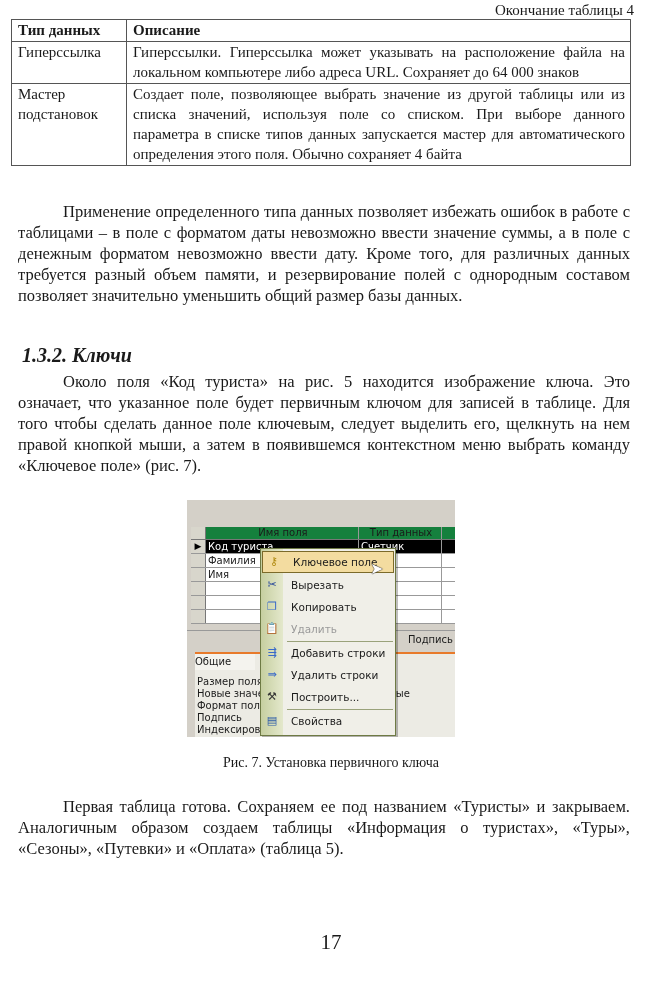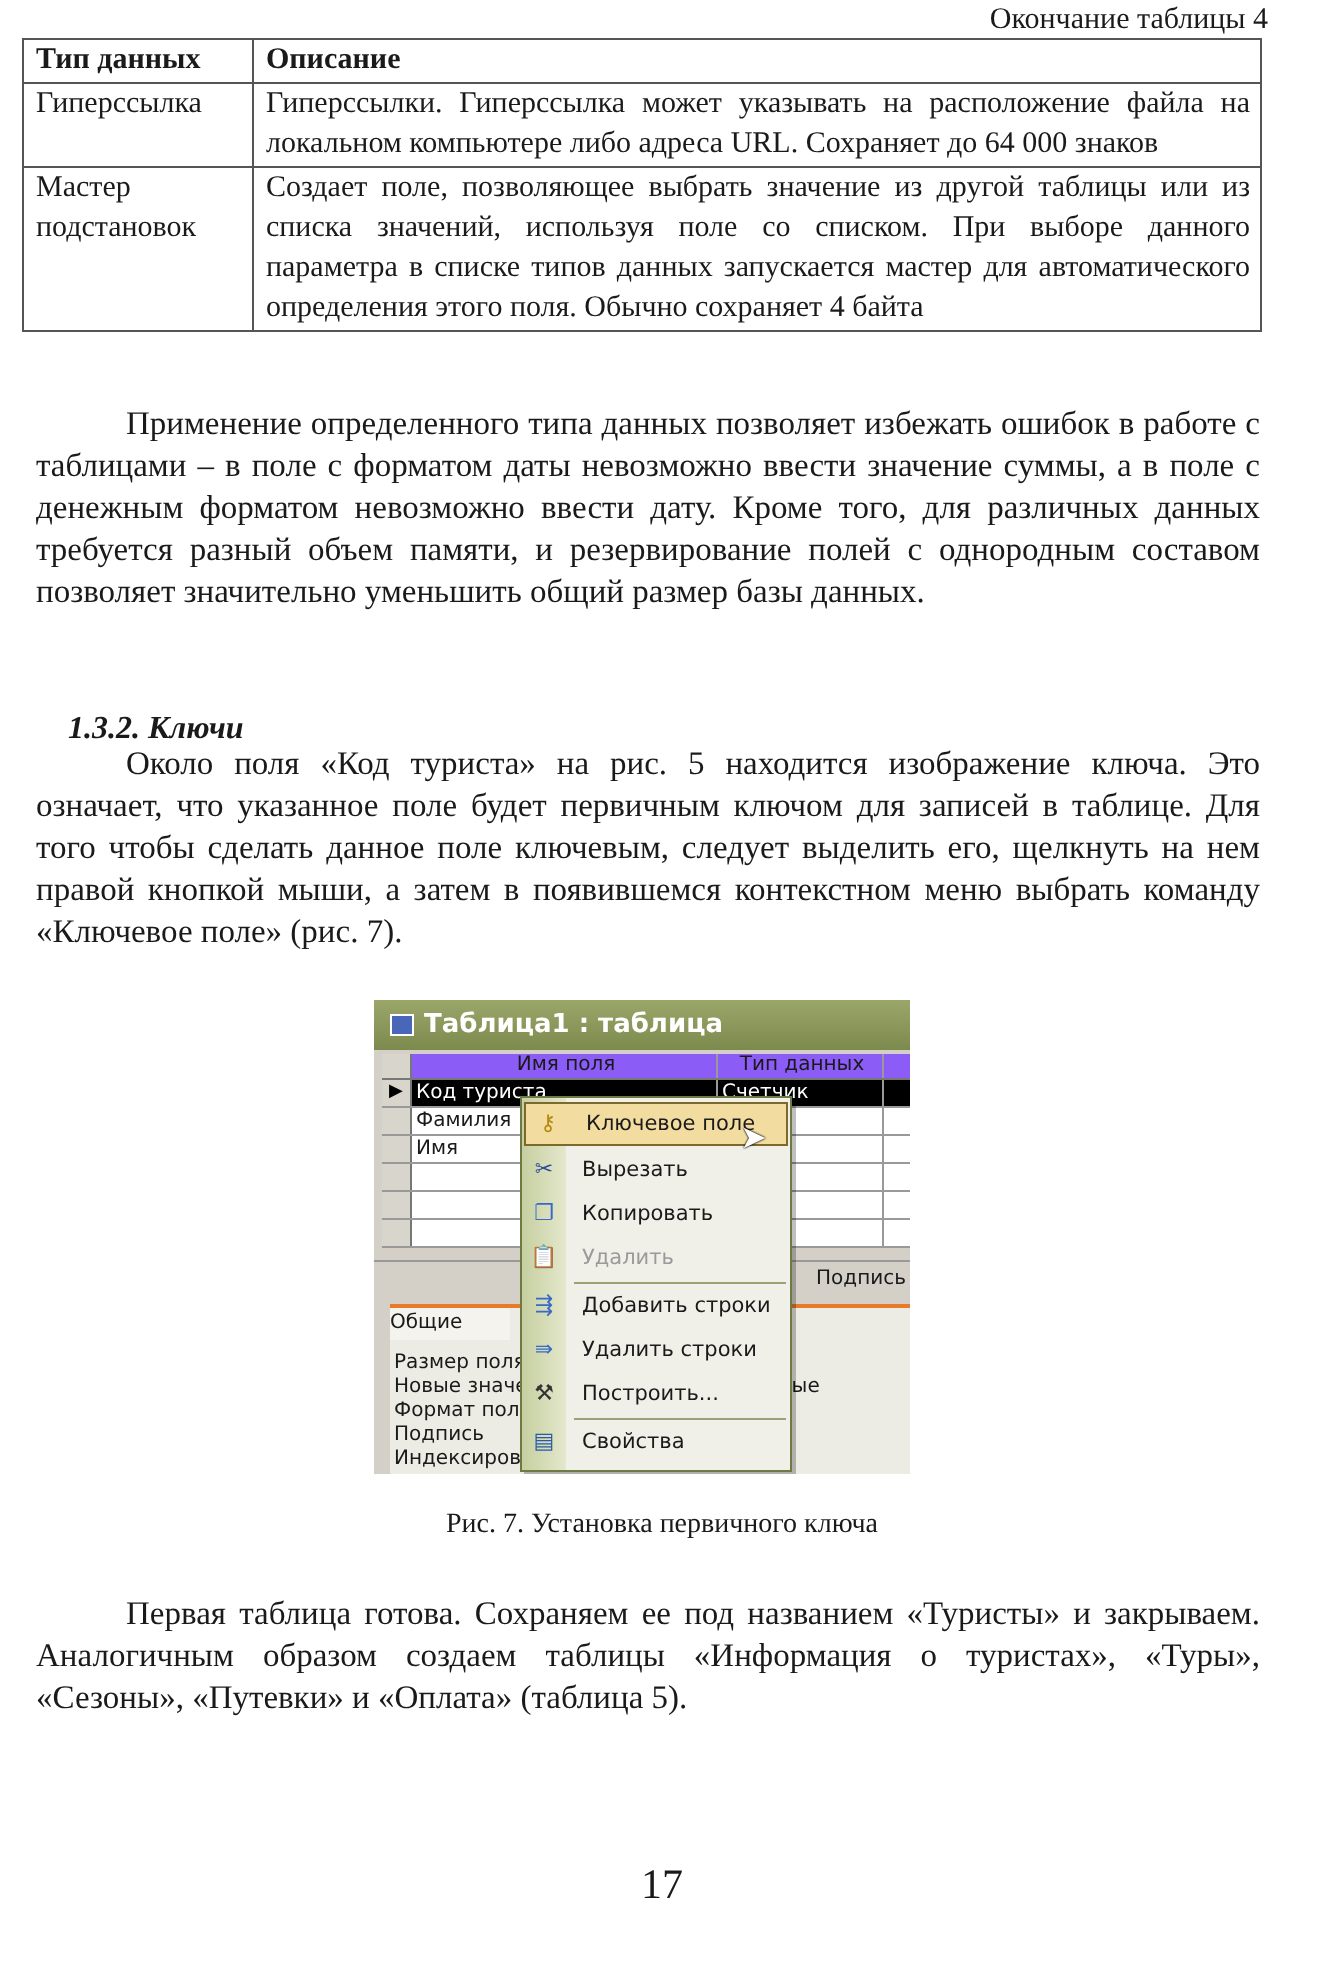--- a/index.html
+++ b/index.html
@@ -7,28 +7,28 @@
          font-family: "Liberation Serif", serif; color: #1a1a1a; }
   .cont-label { position: absolute; right: 28px; top: 2px; font-size: 15px; }
   table.dt { position: absolute; left: 11px; top: 19px; width: 620px; border-collapse: collapse;
              font-size: 15px; line-height: 20px; }
   table.dt th, table.dt td { border: 1px solid #555; vertical-align: top; padding: 0 5px 1px 6px; }
   table.dt th { text-align: left; font-weight: bold; }
   table.dt td.c1 { width: 103px; }
   table.dt td.c2 { text-align: justify; }
   .para { position: absolute; left: 18px; width: 612px; font-size: 16.5px; line-height: 21px;
           text-align: justify; text-indent: 45px; margin: 0; }
-  .h2 { position: absolute; left: 18px; top: 340px; font-size: 16px; font-weight: bold; font-style: italic; margin: 16px; }
+  .h2 { position: absolute; left: 18px; top: 340px; font-size: 20px; font-weight: bold; font-style: italic; margin: 4px; }
   .fig { position: absolute; left: 187px; top: 500px; width: 268px; height: 237px; overflow: hidden;
          background: #d4d0c8; font-family: "DejaVu Sans", sans-serif; font-size: 10px; }
   .titlebar { height: 25px; background: linear-gradient(#9aa66a,#7d8a4e); color: #fff; font-weight: bold;
               font-size: 13px; line-height: 25px; padding-left: 8px; display:flex; align-items:center; gap:5px; }
   .tb-icon { width: 10px; height: 9px; background: #4a66b8; border:1px solid #fff; display:inline-block; }
   .grid { position: absolute; left: 4px; top: 27px; width: 264px; background: #fff; }
-  .grid .hdr { display: flex; height: 12px; background: #8b5cf6; border-bottom: 1px solid #777; line-height: 12px; }
+  .grid .hdr { display: flex; height: 12px; background: #15803d; border-bottom: 1px solid #777; line-height: 12px; }
   .grid .row { display: flex; height: 13px; border-bottom: 1px solid #999; line-height: 13px; }
   .sel { width: 14px; background: #d8d6cc; border-right: 1px solid #777; flex: none; }
   .cn { width: 150px; border-right: 1px solid #999; padding-left: 2px; flex: none; overflow:hidden; white-space:nowrap; }
   .ct { width: 80px; border-right: 1px solid #999; padding-left: 2px; flex:none; overflow:hidden; white-space:nowrap; }
   .grid .hdr .cn, .grid .hdr .ct { text-align: center; }
   .row.active { background: #000; color: #fff; }
   .row.active .sel { background:#d8d6cc; color:#000; font-size:9px; text-align:center; }
   .props-label { position: absolute; left: 0; top: 130px; width: 268px; height: 17px; background: #d4d0c8;
                  text-align: right; line-height: 17px; border-top: 1px solid #999; }
   .props-label span { padding-right: 2px; }
@@ -72,24 +72,20 @@
 </tbody>
   </table>
 
 <p class="para" style="top:201px">Применение определенного типа данных позволяет избежать ошибок в работе с таблицами – в поле с форматом даты невозможно ввести значение суммы, а в поле с денежным форматом невозможно ввести дату. Кроме того, для различных данных требуется разный объем памяти, и резервирование полей с однородным составом позволяет значительно уменьшить общий размер базы данных.</p>
 
 <h2 class="h2">1.3.2. Ключи</h2>
 
 <p class="para" style="top:371px">Около поля «Код туриста» на рис. 5 находится изображение ключа. Это означает, что указанное поле будет первичным ключом для записей в таблице. Для того чтобы сделать данное поле ключевым, следует выделить его, щелкнуть на нем правой кнопкой мыши, а затем в появившемся контекстном меню выбрать команду «Ключевое поле» (рис. 7).</p>
 
 <div class="fig">
-  <div class="titlebar">
-    <span class="tb-icon"></span>
-    <span>Таблица1 : таблица</span>
-  </div>
   <div class="grid">
     <div class="hdr">
       <div class="sel"></div>
       <div class="cn">Имя поля</div>
       <div class="ct">Тип данных</div>
     </div>
     <div class="row active">
       <div class="sel">▶</div>
       <div class="cn">Код туриста</div>
       <div class="ct">Счетчик</div>

